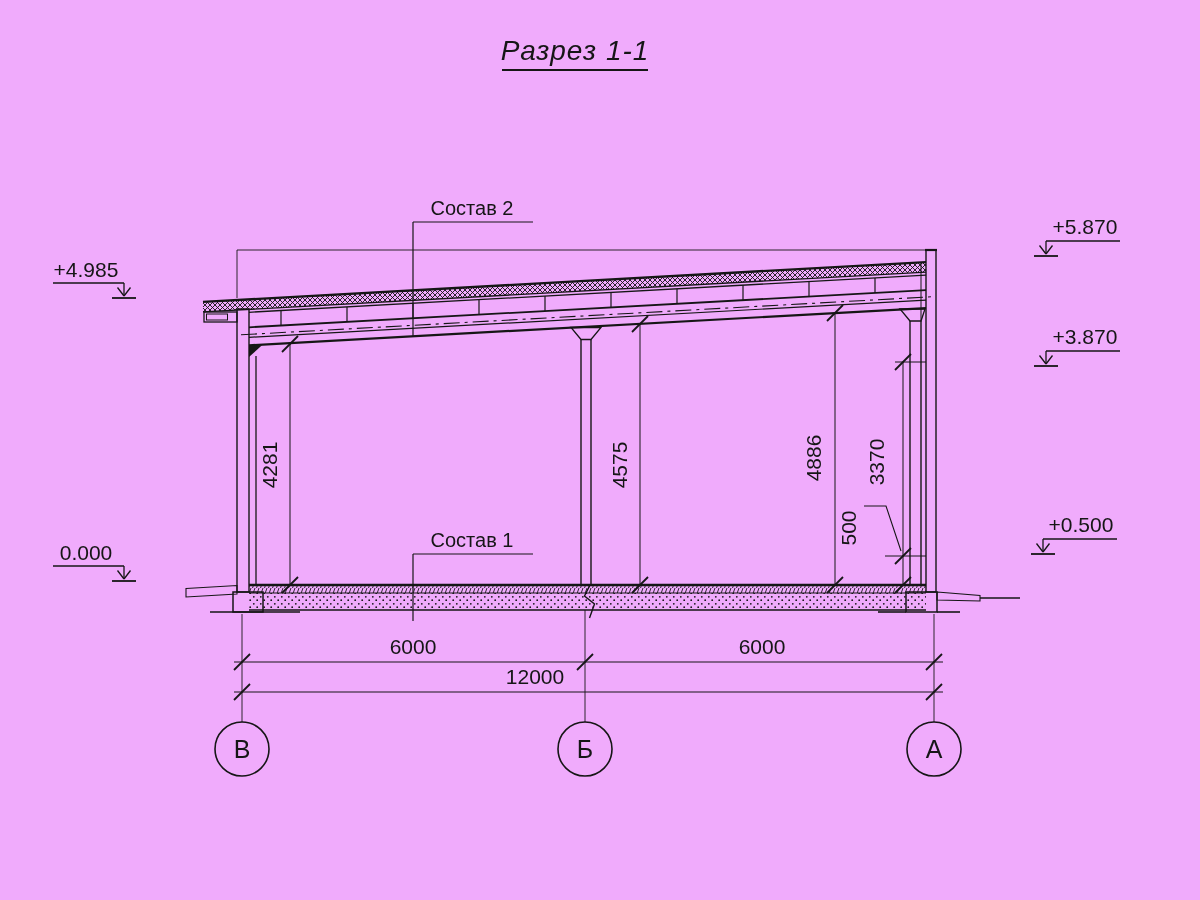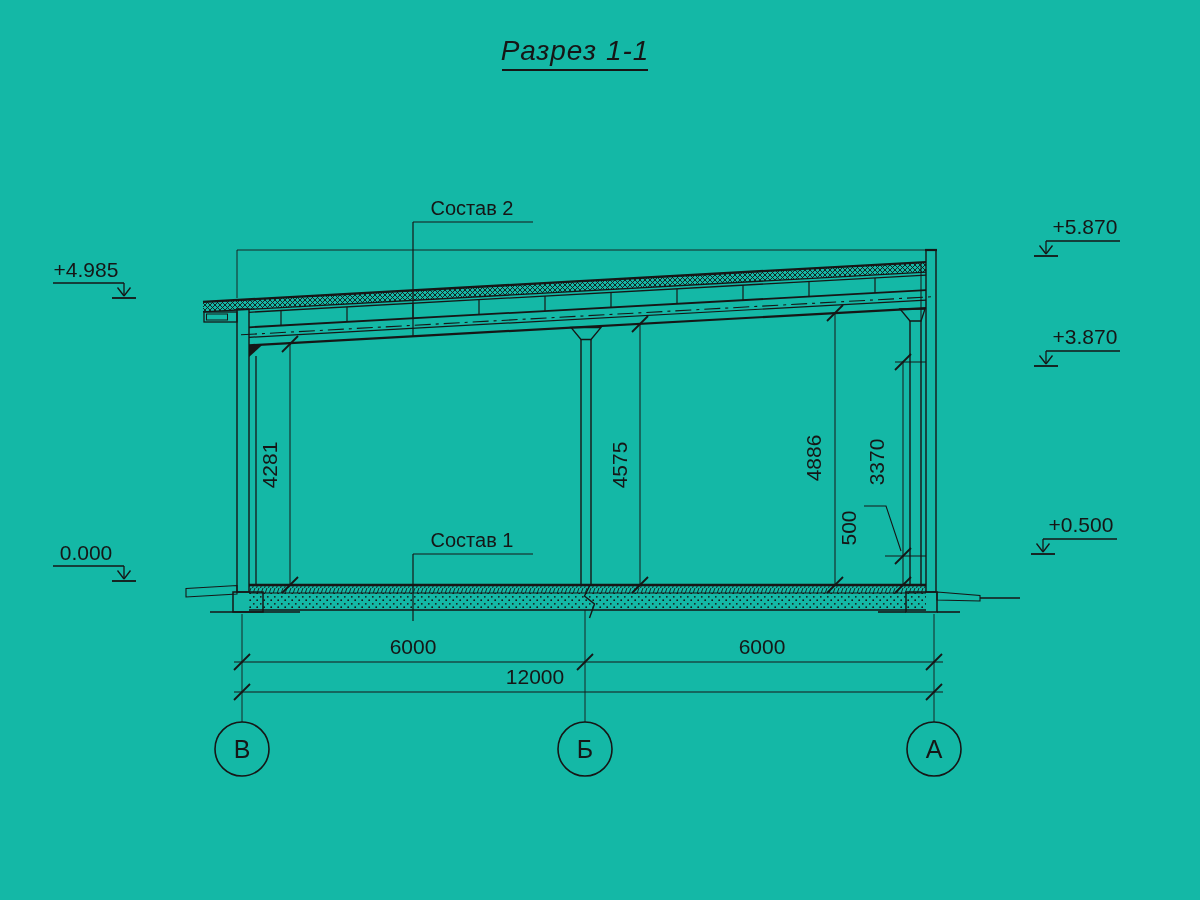--- a/index.html
+++ b/index.html
@@ -1,16 +1,16 @@
 <!DOCTYPE html>
 <html><head>
 <meta charset="utf-8">
 <style>
   html,body{margin:0;padding:0;background:#fff;}
-  .stage{width:1200px;height:900px;background:#14b8a6;position:relative;overflow:hidden;}
+  .stage{width:1200px;height:900px;background:#f0abfc;position:relative;overflow:hidden;}
   svg{display:block;}
   text{font-family:"Liberation Sans","DejaVu Sans",sans-serif;fill:#161616;}
   .title-text{font-size:28px;font-style:italic;letter-spacing:1px;}
   .dim-text{font-size:21px;}
   .lvl-text{font-size:21px;}
   .axis-text{font-size:25px;}
   .lbl-text{font-size:20px;}
   .s-main{stroke:#161616;fill:none;}
 </style>
 </head>

